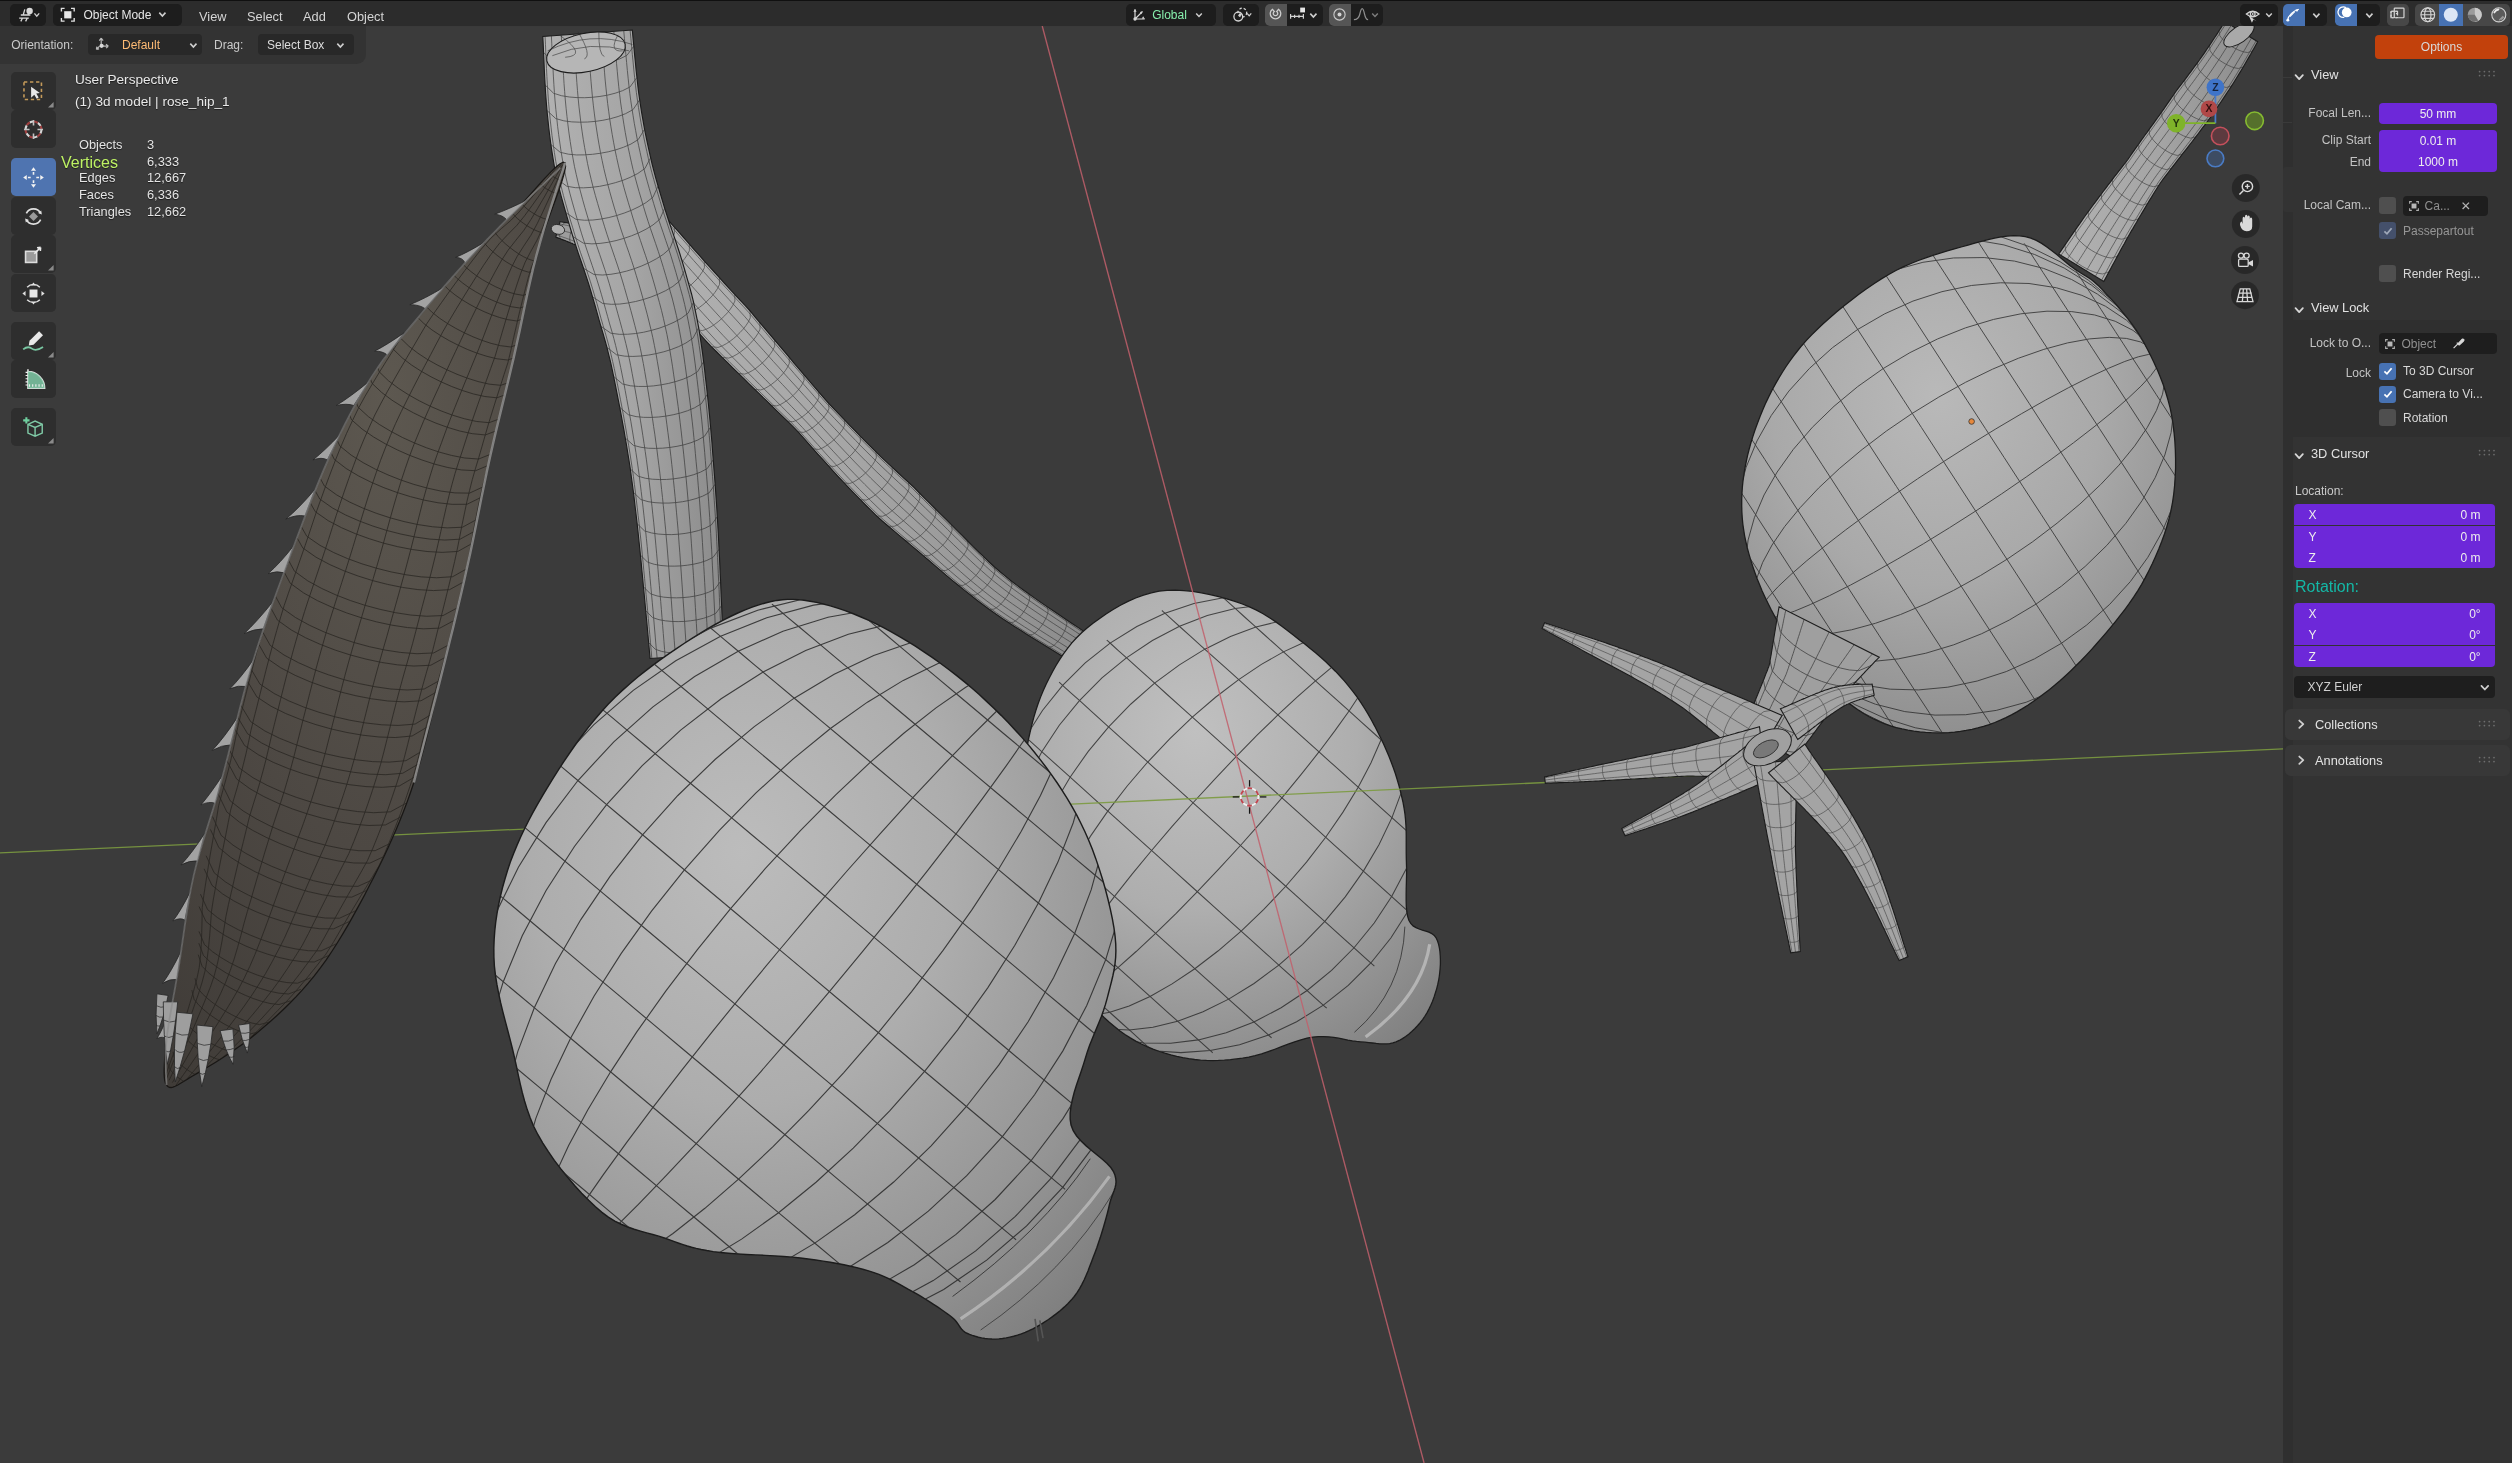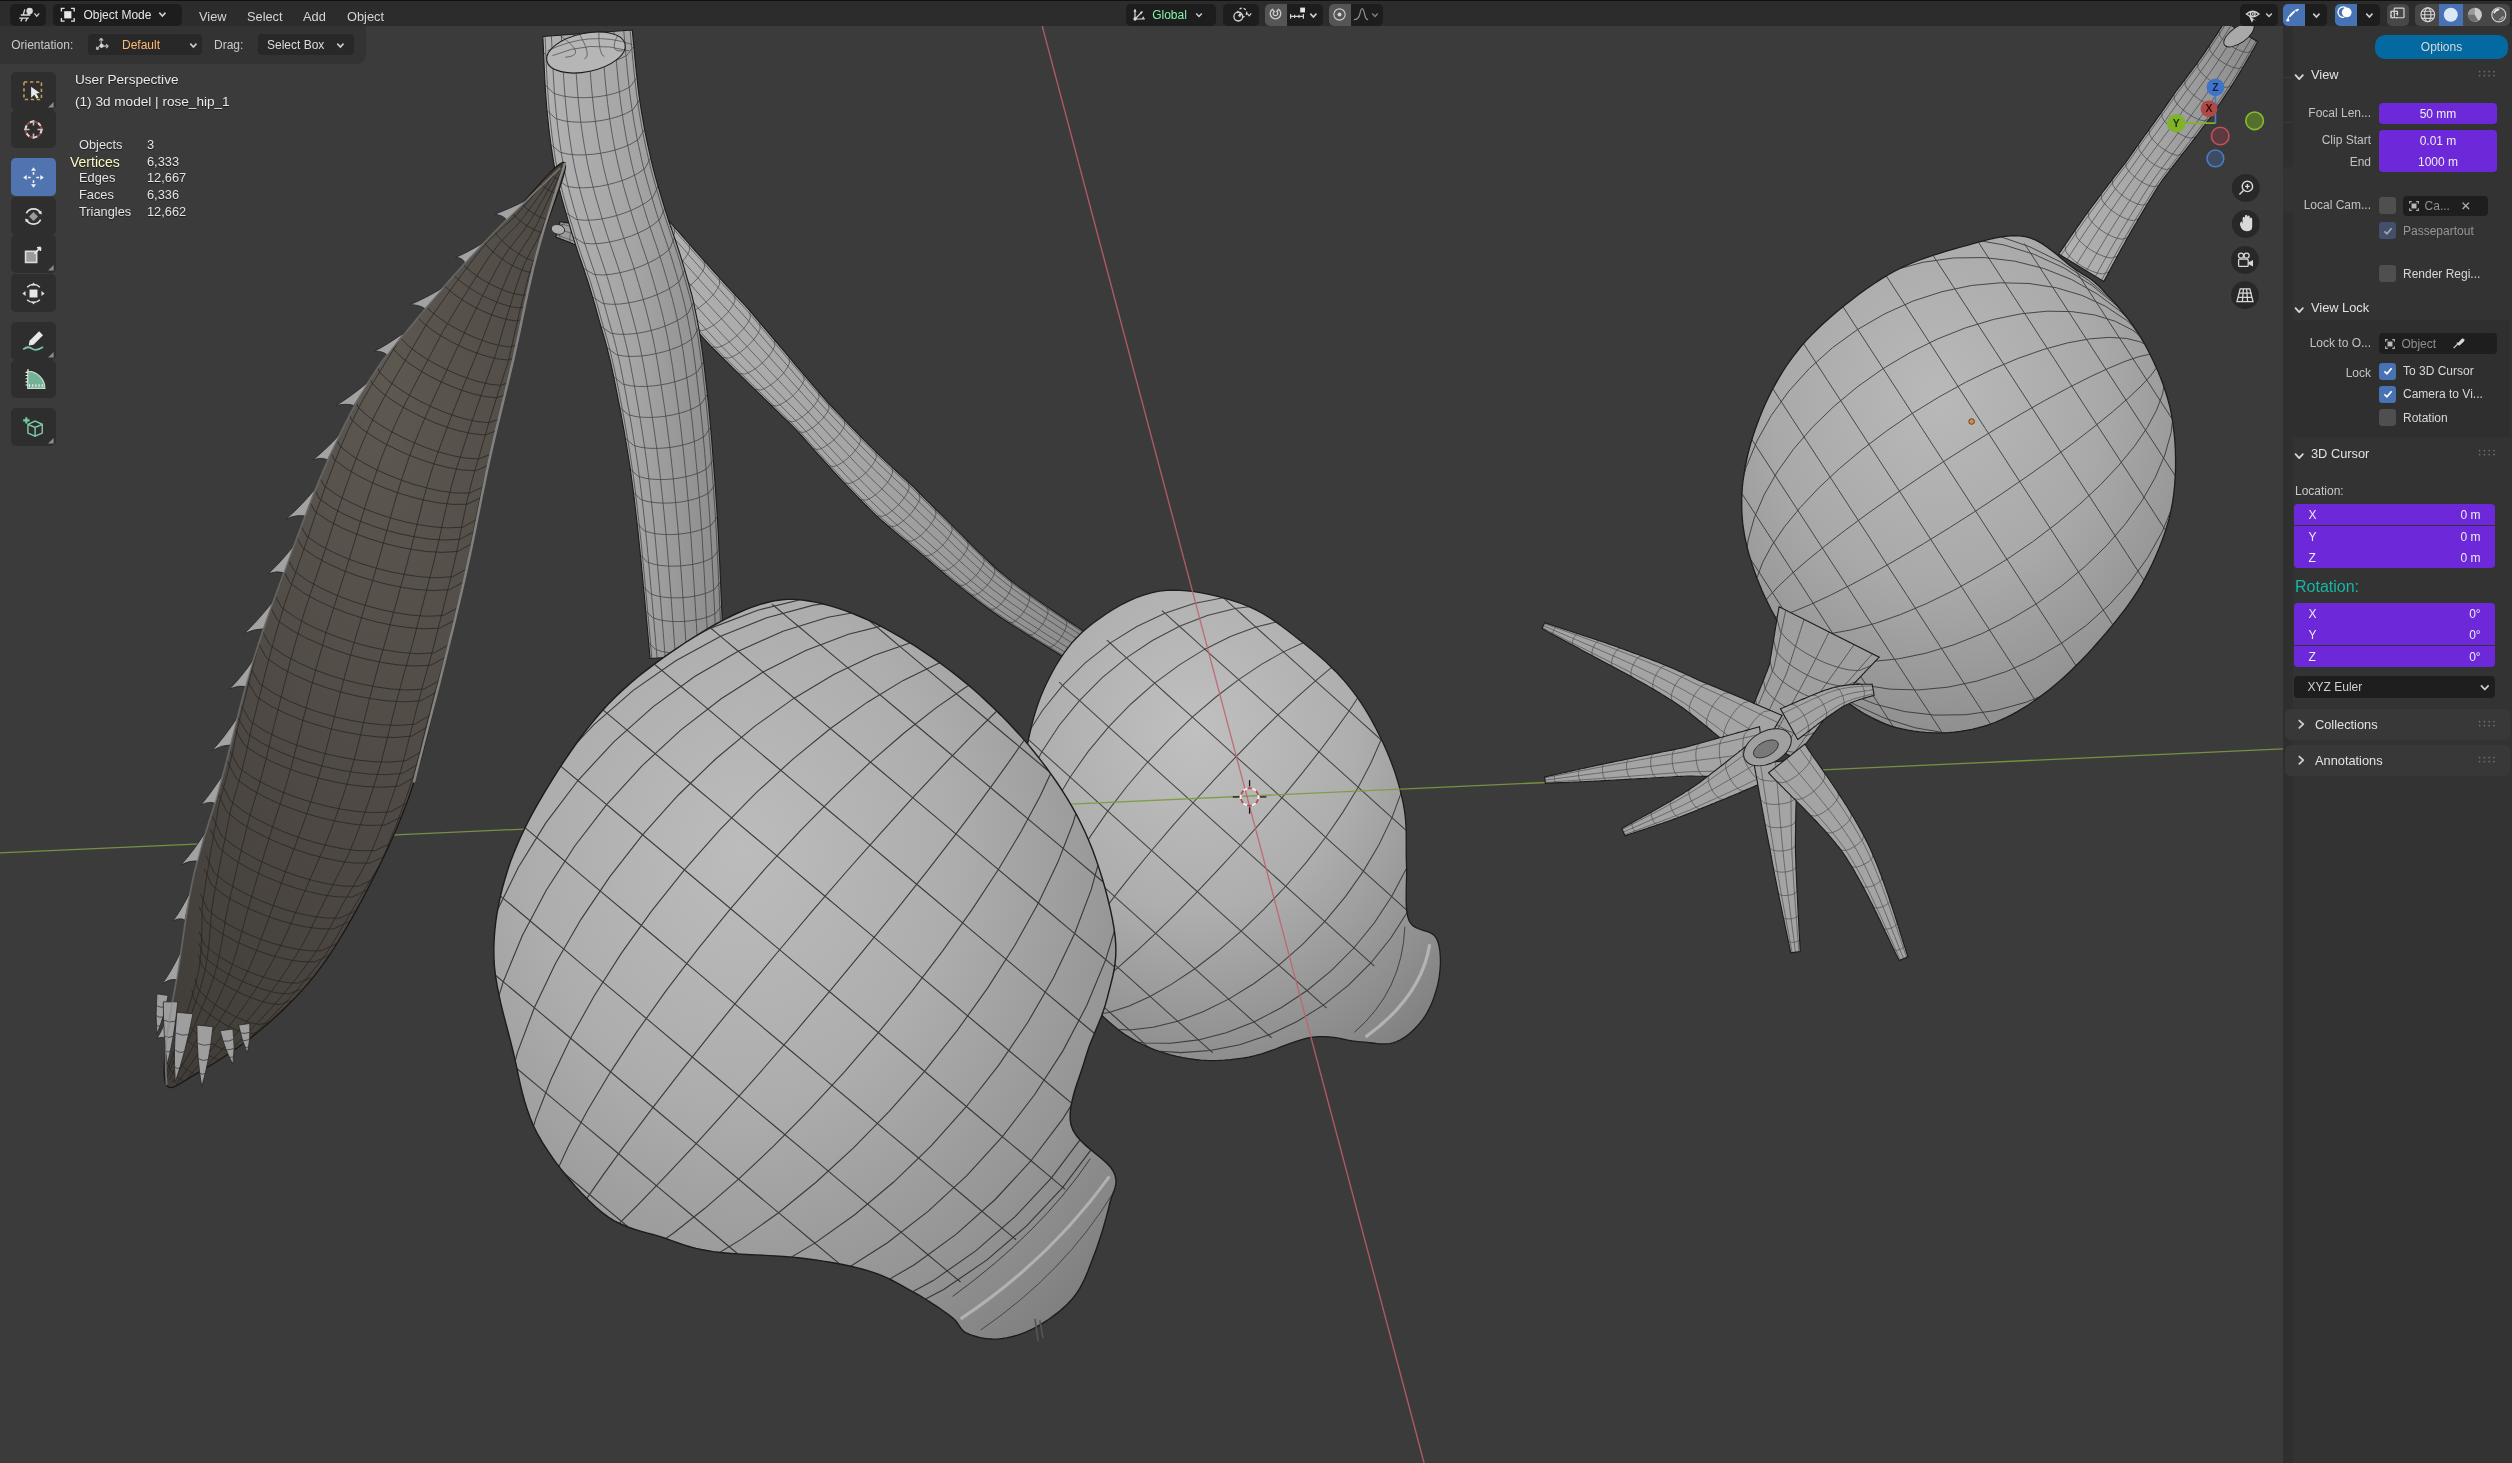--- a/index.html
+++ b/index.html
@@ -660,29 +660,29 @@
       <circle cx="20" cy="2" r="1.1" fill="#9a9a9a"></circle>
       <circle cx="2" cy="7" r="1.1" fill="#9a9a9a"></circle>
       <circle cx="8" cy="7" r="1.1" fill="#9a9a9a"></circle>
       <circle cx="14" cy="7" r="1.1" fill="#9a9a9a"></circle>
       <circle cx="20" cy="7" r="1.1" fill="#9a9a9a"></circle>
     </svg>
     <div class="abs shadow" style="left:75px;top:72px;color:#e9e9e9;font-size:13.6px">User Perspective</div>
     <div class="abs shadow" style="left:75px;top:94px;color:#e9e9e9;font-size:13.6px">(1) 3d model | rose_hip_1</div>
     <div class="abs shadow" style="left:79px;top:137px;color:#e4e4e4;font-size:12.8px">Objects</div>
     <div class="abs shadow" style="left:147px;top:137px;color:#e4e4e4;font-size:12.8px">3</div>
-    <div class="abs shadow" style="left:70px;top:154px;color:#fef9c3;font-size:14px">Vertices</div>
+    <div class="abs shadow" style="left:61px;top:154px;color:#bef264;font-size:16px">Vertices</div>
     <div class="abs shadow" style="left:147px;top:154px;color:#e4e4e4;font-size:12.8px">6,333</div>
     <div class="abs shadow" style="left:79px;top:170px;color:#e4e4e4;font-size:12.8px">Edges</div>
     <div class="abs shadow" style="left:147px;top:170px;color:#e4e4e4;font-size:12.8px">12,667</div>
     <div class="abs shadow" style="left:79px;top:187px;color:#e4e4e4;font-size:12.8px">Faces</div>
     <div class="abs shadow" style="left:147px;top:187px;color:#e4e4e4;font-size:12.8px">6,336</div>
     <div class="abs shadow" style="left:79px;top:204px;color:#e4e4e4;font-size:12.8px">Triangles</div>
     <div class="abs shadow" style="left:147px;top:204px;color:#e4e4e4;font-size:12.8px">12,662</div>
-    <div class="abs" style="left:2375px;top:35px;width:133px;height:24px;background:#0369a1;border-radius:10px;display:flex;align-items:center;justify-content:center;color:#d9d9d9;font-size:12px">Options</div>
+    <div class="abs" style="left:2375px;top:35px;width:133px;height:24px;background:#c2410c;border-radius:4px;display:flex;align-items:center;justify-content:center;color:#d9d9d9;font-size:12px">Options</div>
     <svg class="abs" style="left:2153px;top:68px" width="120" height="104" viewBox="0 0 150 130">
 <g stroke-width="2.2">
 <line x1="78" y1="69" x2="78" y2="24" stroke="#4a7bc8"></line>
 <line x1="78" y1="69" x2="29" y2="69" stroke="#7fb32a"></line>
 
 </g>
 <circle cx="78" cy="24" r="11" fill="#3f74c9"></circle>
 <text x="78" y="28.5" font-size="13" font-weight="bold" text-anchor="middle" fill="#16233c" font-family="Liberation Sans">Z</text>
 <circle cx="70" cy="51" r="10.5" fill="#b04848"></circle>
 <text x="70" y="55.5" font-size="13" font-weight="bold" text-anchor="middle" fill="#33100f" font-family="Liberation Sans">X</text>

